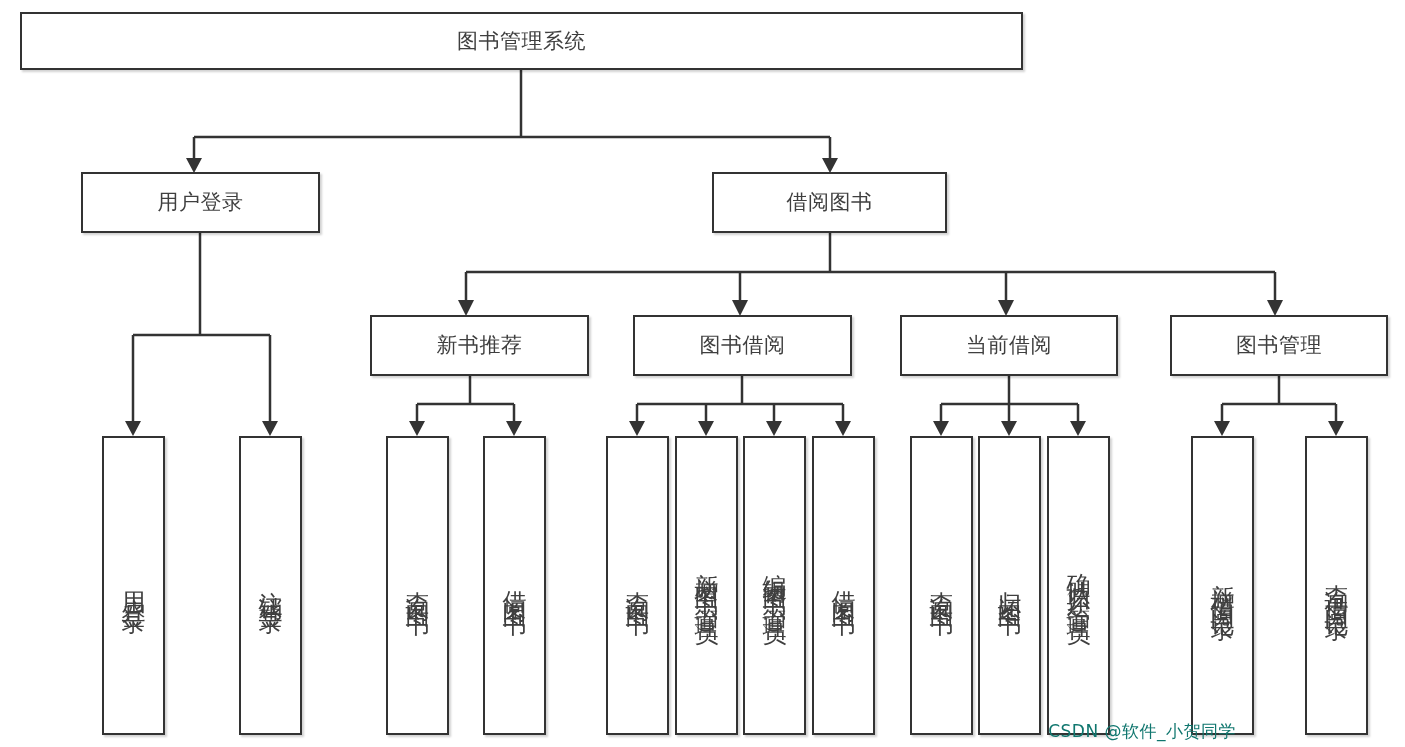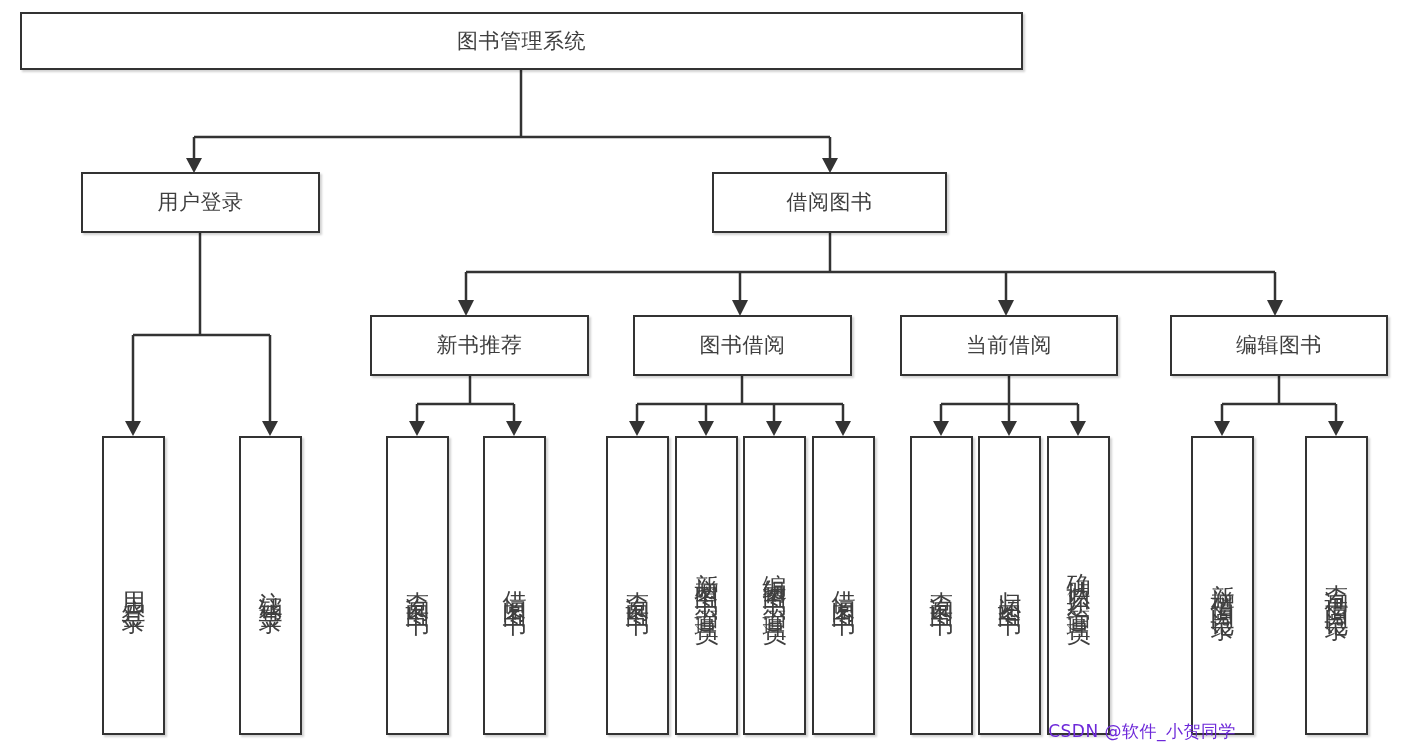--- a/index.html
+++ b/index.html
@@ -48,21 +48,21 @@
     font-size:24px;
     letter-spacing:7px;
     line-height:1;
     white-space:nowrap;
   }
   #watermark{
     position:absolute;
     right:8px;
     bottom:4px;
     font-size:17px;
-    color:#6d28d9;
+    color:#0f766e;
     letter-spacing:0.5px;
     white-space:nowrap;
     pointer-events:none;
     font-family:"DejaVu Sans","Liberation Sans",sans-serif;
   }
   svg#links{
     position:absolute;left:0;top:0;width:1405px;height:747px;
     pointer-events:none;
   }
   svg#links line, svg#links path{
@@ -157,21 +157,21 @@
   <div class="node h" style="left:370px;top:315px;width:219px;height:61px;">
     <span class="label">新书推荐</span>
   </div>
   <div class="node h" style="left:900px;top:315px;width:218px;height:61px;">
     <span class="label">当前借阅</span>
   </div>
   <div class="node h" style="left:633px;top:315px;width:219px;height:61px;">
     <span class="label">图书借阅</span>
   </div>
   <div class="node h" style="left:1170px;top:315px;width:218px;height:61px;">
-    <span class="label">编辑图书</span>
+    <span class="label">图书管理</span>
   </div>
 
   <div class="node v" style="left:102px;top:436px;width:63px;height:299px;">
     <span class="label" style="font-size: 24px; letter-spacing: 7px;">用户登录</span>
   </div>
   <div class="node v" style="left:239px;top:436px;width:63px;height:299px;">
     <span class="label" style="font-size: 24px; letter-spacing: 7px;">注销登录</span>
   </div>
 
   <div class="node v" style="left:386px;top:436px;width:63px;height:299px;">

